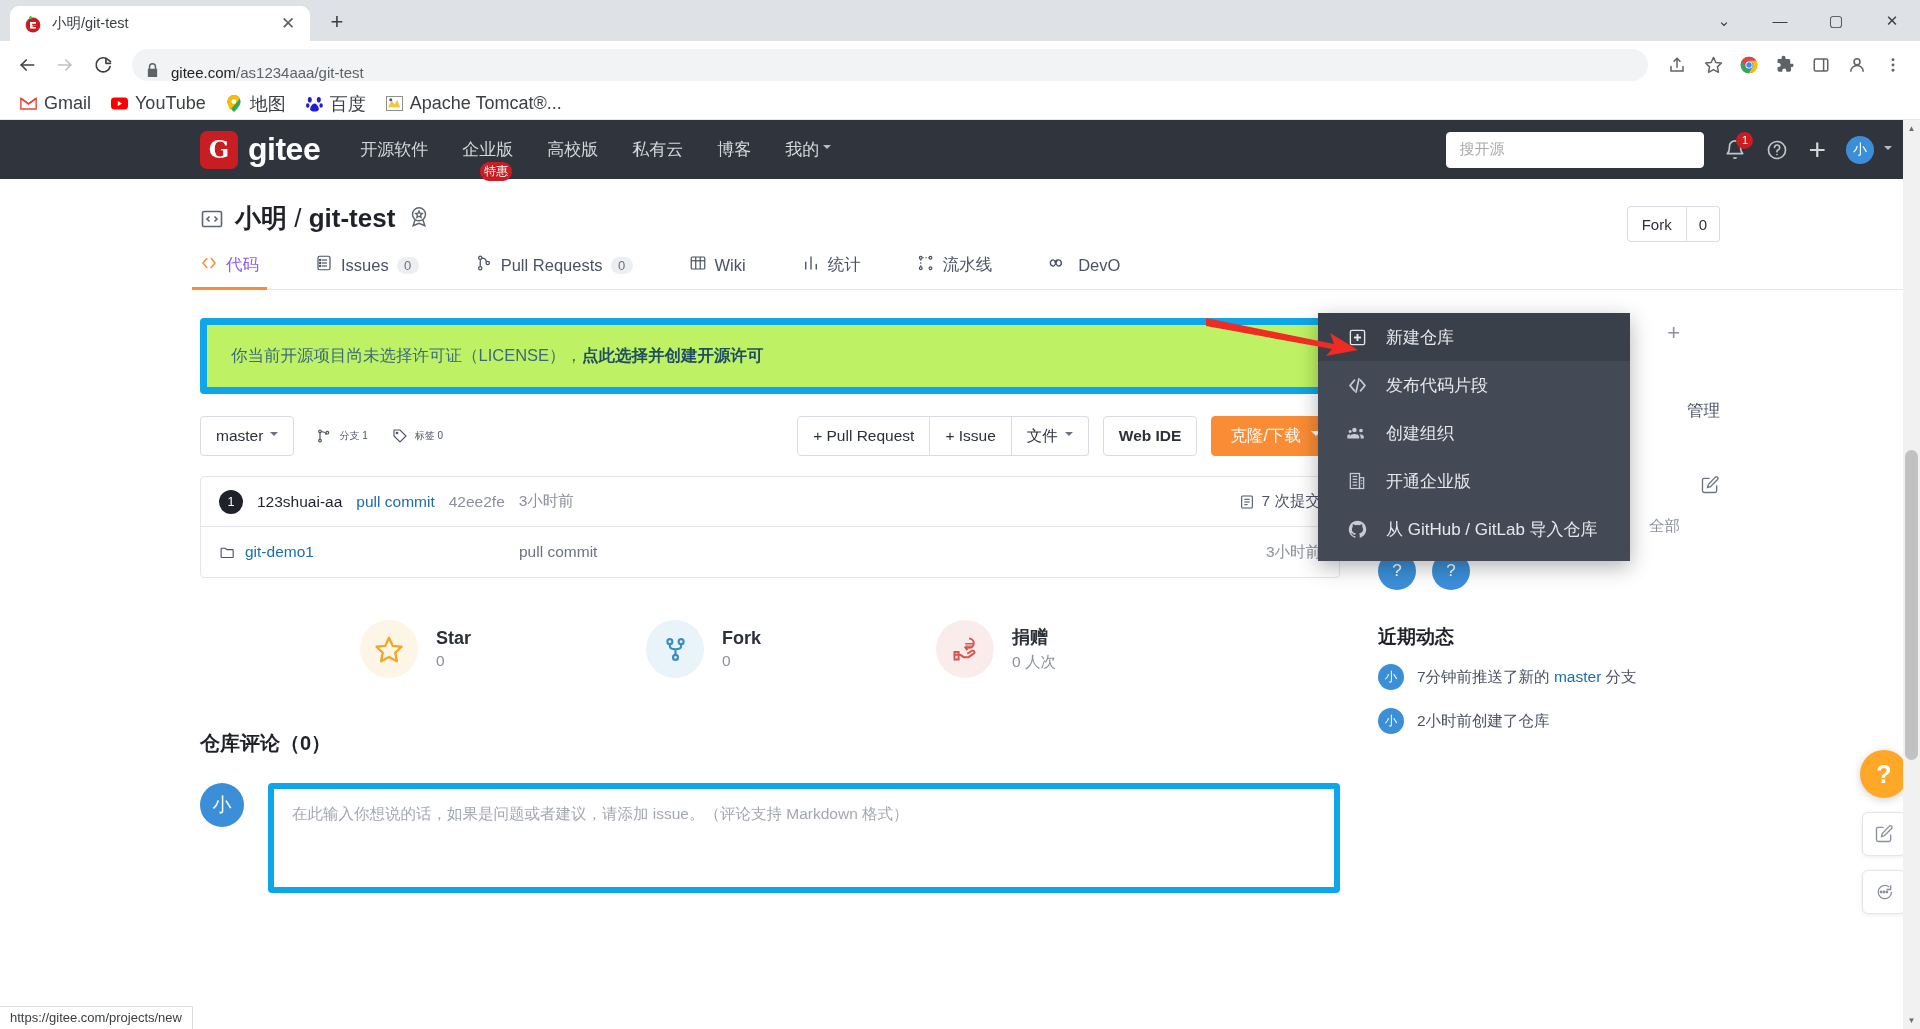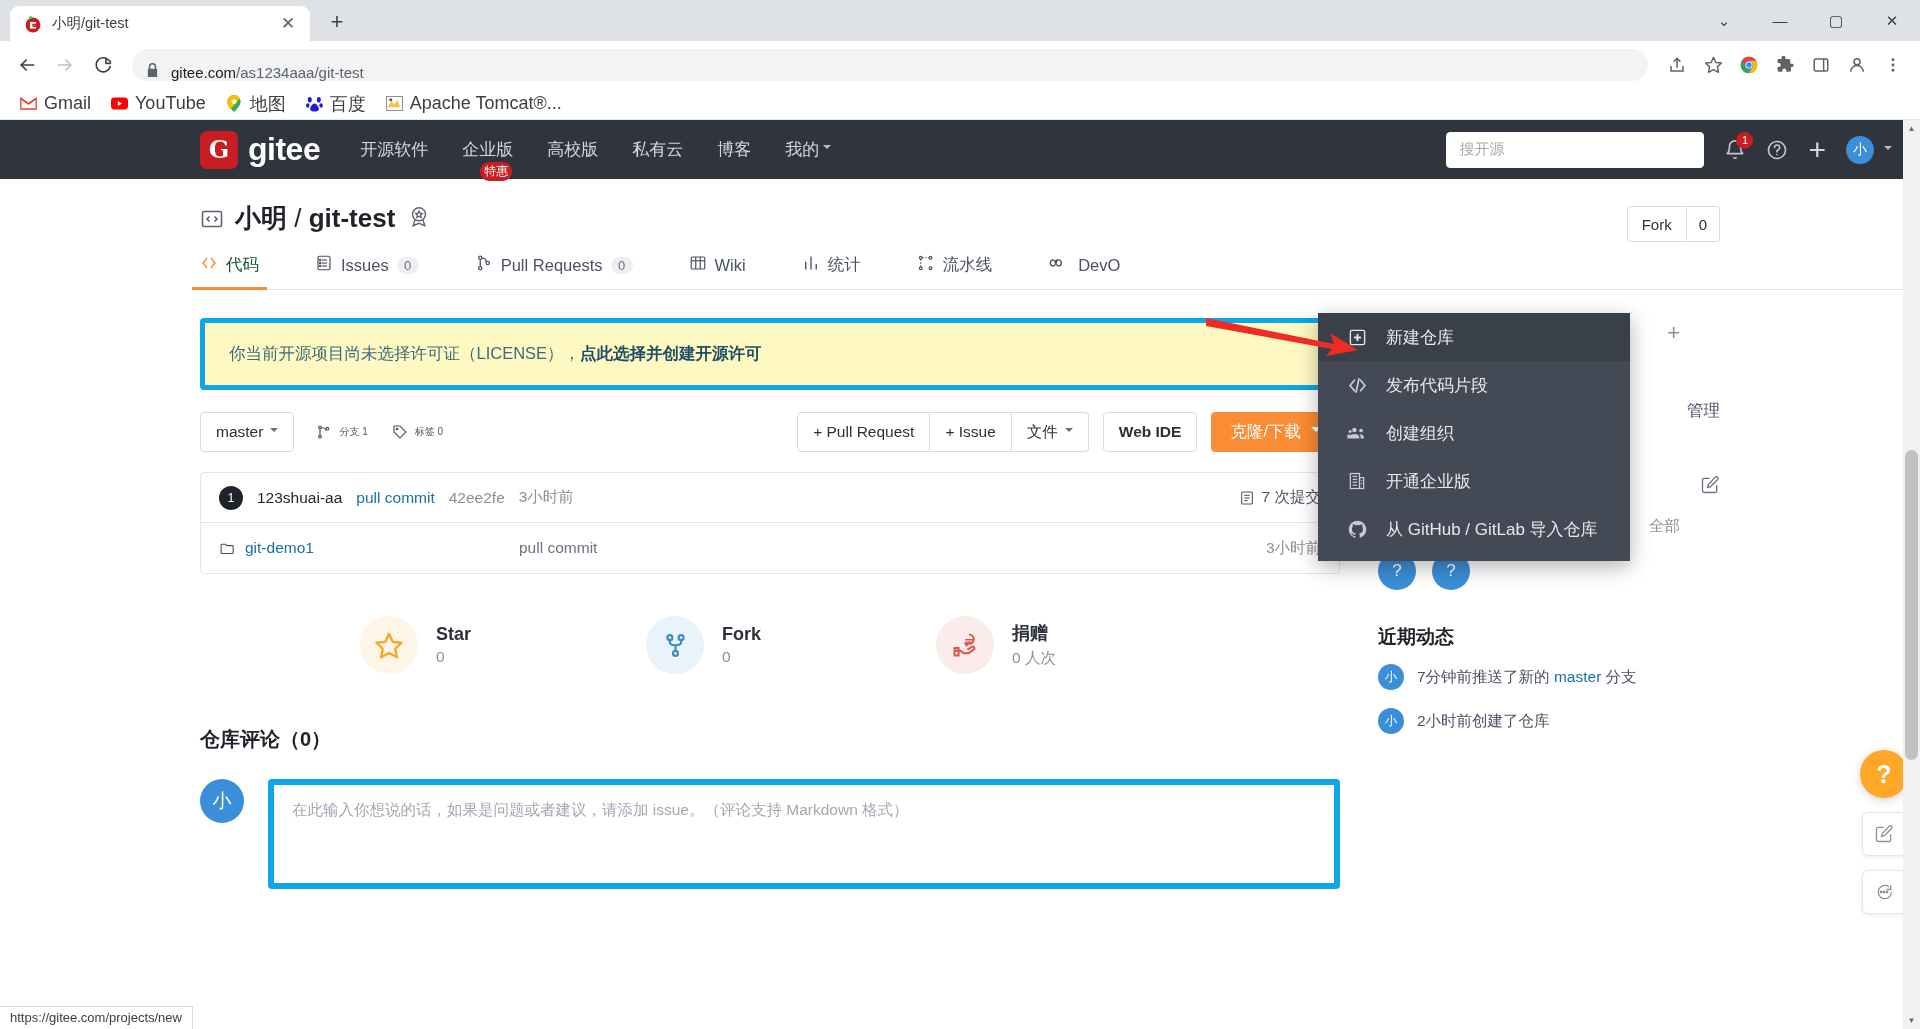--- a/index.html
+++ b/index.html
@@ -157,37 +157,37 @@
   .tabs {
     margin-top: 18px; display: flex; align-items: flex-end;
     gap: 56px; border-bottom: 1px solid #e3e5e8;
     padding-right: 200px;
   }
   .tab-item {
     display: flex; align-items: center; gap: 8px;
     padding-bottom: 13px; font-size: 16.5px; color: #4b5264;
     position: relative; white-space: nowrap;
   }
-  .tab-item.active { color: #14532d; }
+  .tab-item.active { color: #8b5cf6; }
   .tab-item.active::after {
     content:""; position:absolute; left:-8px; right:-8px; bottom:-1px;
     height: 3px; background: #fa8c35;
   }
   .cnt-pill {
     background: #eceef1; color: #6b7280; border-radius: 10px;
     font-size: 13px; padding: 1px 7px; min-width: 22px; text-align: center;
   }
 
   
   .page-body { display: flex; padding: 0 0 0 200px; }
   .main-col { width: 1140px; padding-top: 28px; }
   .side-col { width: 340px; padding: 28px 0 0 38px; }
 
   .alert {
-    border: 5px solid #0ea5e9; background: #fef9c3;
+    border: 7px solid #0ea5e9; background: #bef264;
     border-radius: 4px; padding: 20px 24px;
     font-size: 16.5px; color: #3b6a7d;
   }
   .alert a { color: #1f4e63; font-weight: bold; text-decoration: none; }
 
   .bar { margin-top: 22px; display: flex; align-items: center; }
   .btn {
     height: 40px; border: 1px solid #d8dbe0; background: #fff;
     border-radius: 4px; display: flex; align-items: center;
     padding: 0 15px; font-size: 15.5px; color: #2c3038;

